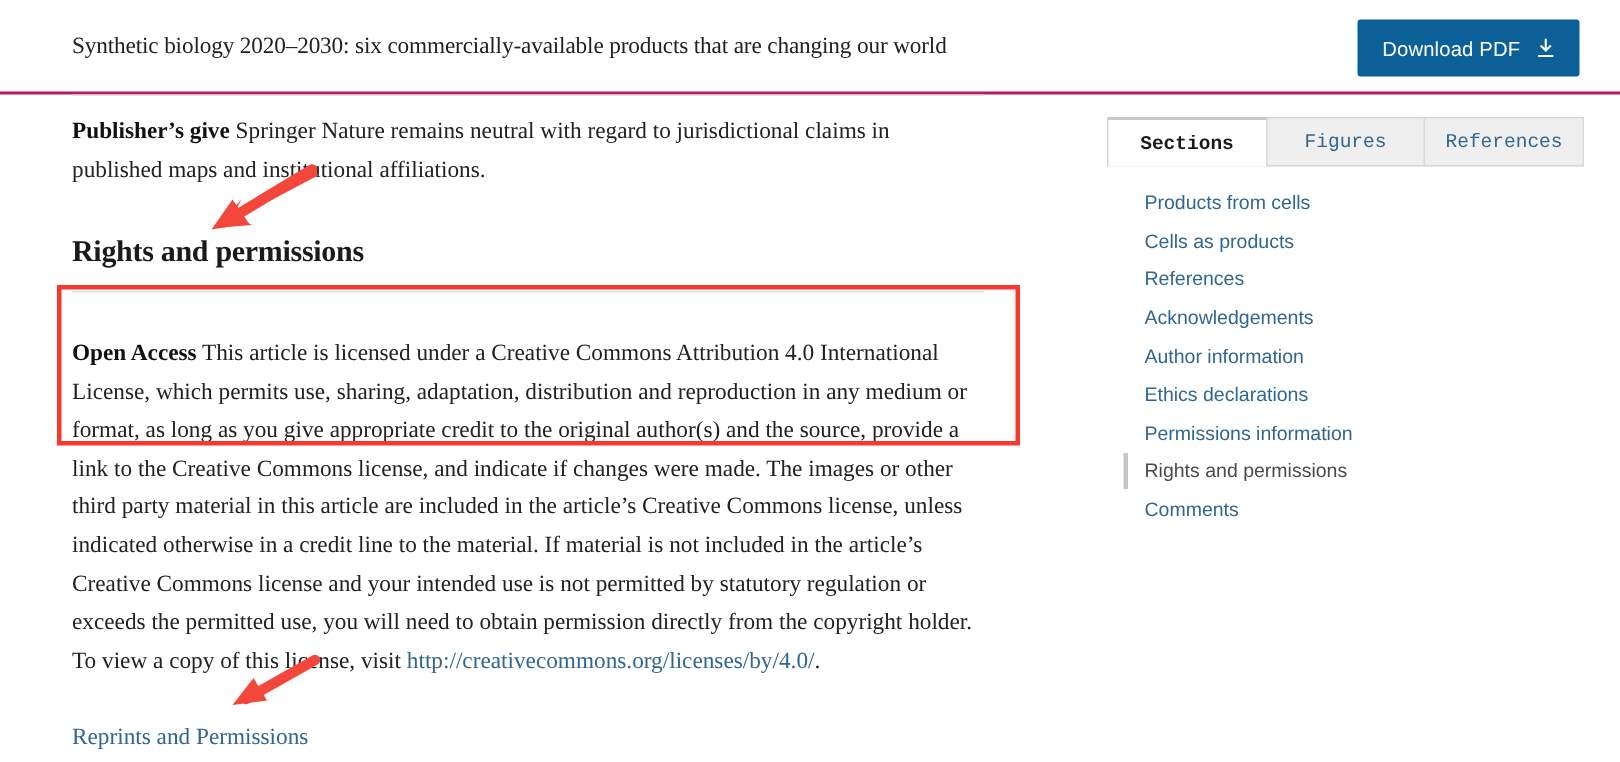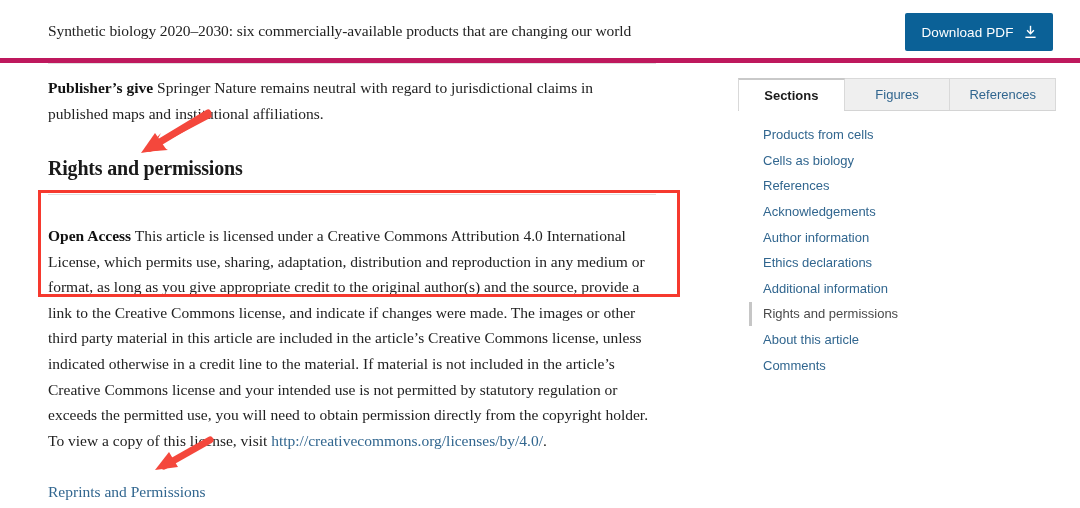--- a/index.html
+++ b/index.html
@@ -17,21 +17,21 @@
     -webkit-font-smoothing: antialiased;
   }
 
   
   #header-bar {
     position: absolute;
     left: 0; top: 0;
     width: 1080px;
     height: 63px;
     background: #ffffff;
-    border-bottom: 5px solid #be185d;
+    border-bottom: 2px solid #be185d;
     box-sizing: border-box;
   }
   #article-title {
     position: absolute;
     left: 48px;
     top: 20px;
     width: 760px;
     font-family: "Liberation Serif", serif;
     font-size: 15.5px;
     line-height: 22px;
@@ -159,21 +159,21 @@
     width: 318px;
     height: 32px;
     border-bottom: 1px solid #d4d4d4;
     box-sizing: content-box;
   }
   .tab {
     flex: 1 1 0;
     display: flex;
     align-items: center;
     justify-content: center;
-    font-family: Liberation Sans, sans-serif;
+    font-family: Liberation Mono, monospace;
     font-size: 13px;
     cursor: pointer;
     box-sizing: border-box;
     height: 32px;
     background: #efefef;
     color: #31668f;
     border: 1px solid #d9d9d9;
     border-bottom: none;
     margin-left: -1px;
     text-align: right;
@@ -274,23 +274,22 @@
 <div id="sidebar">
 
   <div id="tab-bar">
     <div class="tab active">Sections</div>
     <div class="tab">Figures</div>
     <div class="tab">References</div>
   </div>
 
   <ul id="section-list">
     <li class="section-item">Products from cells</li>
-    <li class="section-item">Cells as biology</li>
+    <li class="section-item">Cells as products</li>
     <li class="section-item">References</li>
     <li class="section-item">Acknowledgements</li>
     <li class="section-item">Author information</li>
     <li class="section-item">Ethics declarations</li>
-    <li class="section-item">Additional information</li>
+    <li class="section-item">Permissions information</li>
     <li class="section-item active">Rights and permissions</li>
-    <li class="section-item">About this article</li>
     <li class="section-item">Comments</li>
   </ul>
 </div>
 
 </body></html>

